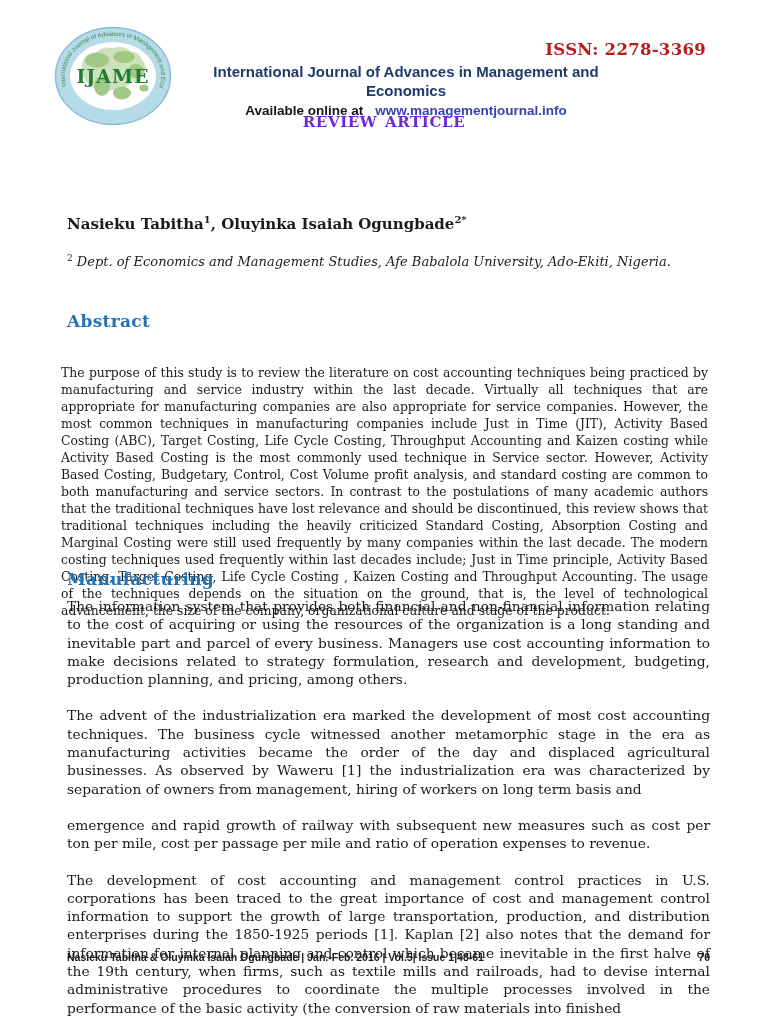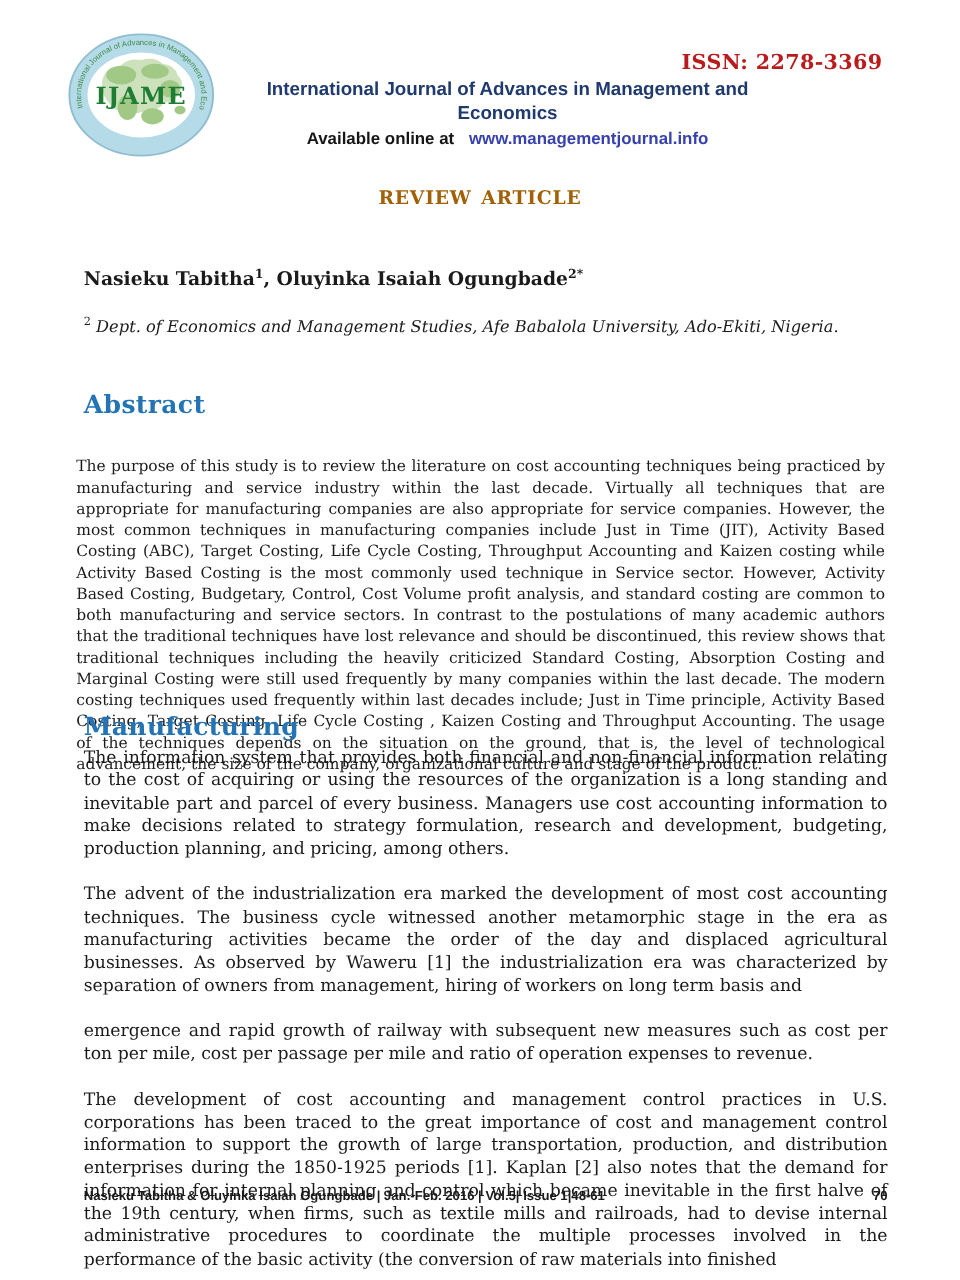--- a/index.html
+++ b/index.html
@@ -22,41 +22,41 @@
     font-size:15px; color:#1f3a6e; line-height:19px;
   }
   .available-line {
     margin-top:3px; font-family:"Liberation Sans", sans-serif;
     font-weight:700; font-size:13.5px; color:#161616;
   }
   .available-line .url { color:#3742ae; margin-left:8px; }
   .review-article {
     position:absolute; left:0; right:0; top:113px; text-align:center;
     font-family:"DejaVu Serif", serif; font-weight:700; font-size:15px;
-    color:#a16207; letter-spacing:0.6px; word-spacing:2px;margin-top:36px;
+    color:#6d28d9; letter-spacing:0.6px; word-spacing:2px;
   }
 
   
   .title {
     position:absolute; left:67px; right:62px; top:155px;
     font-size:19px; line-height:26px; text-align:justify;
     letter-spacing:0.4px; word-spacing:2.5px; color:#1a1a1a;
   }
   .authors { position:absolute; left:67px; top:214px; font-weight:700; font-size:15px; }
   .authors sup { font-size:10px; }
   .affils {
     position:absolute; left:67px; right:62px; top:249px;
     font-style:italic; font-size:13px; line-height:18px; text-align:justify;
   }
   .affil + .affil { margin-top:7px; }
   .affil sup { font-style:normal; font-size:9px; }
 
   
   .section-heading {
-    font-family:"DejaVu Serif", serif; font-weight:700; font-size:20px;
+    font-family:"DejaVu Serif", serif; font-weight:700; font-size:17px;
     color:#2474b5; letter-spacing:0.3px;
   }
   .abstract-h { position:absolute; left:67px; top:311px; }
   .abstract-p {
     position:absolute; left:61px; right:60px; top:344px;
     font-size:12.4px; line-height:17px; text-align:justify;margin-top:20px;
   }
 
   
   .intro-h { position:absolute; left:67px; top:569px; }

